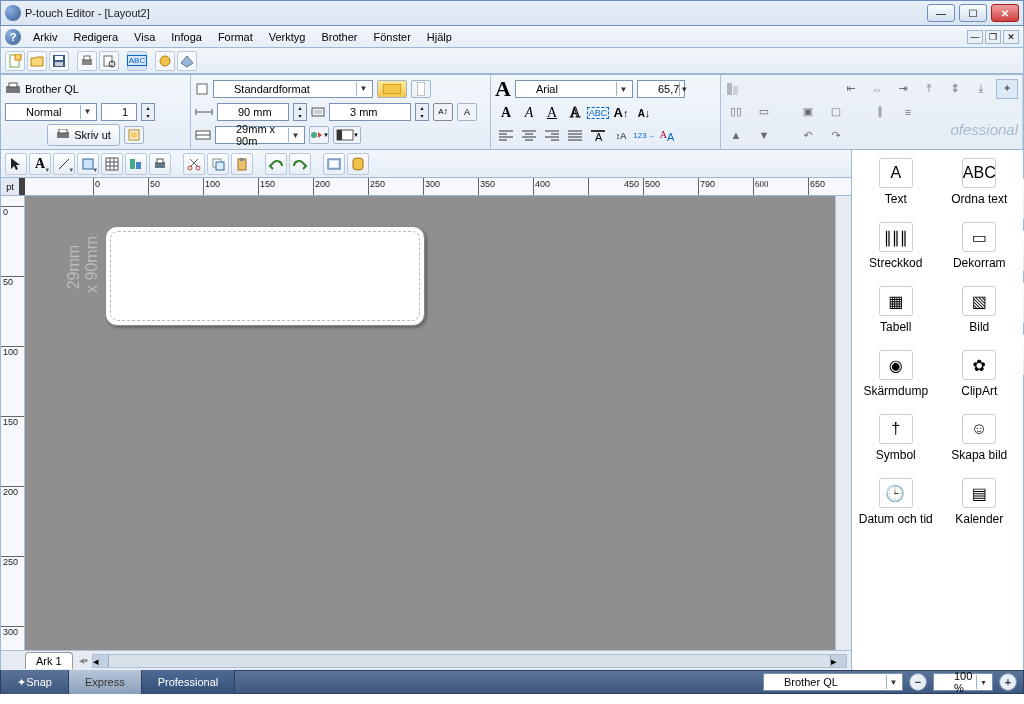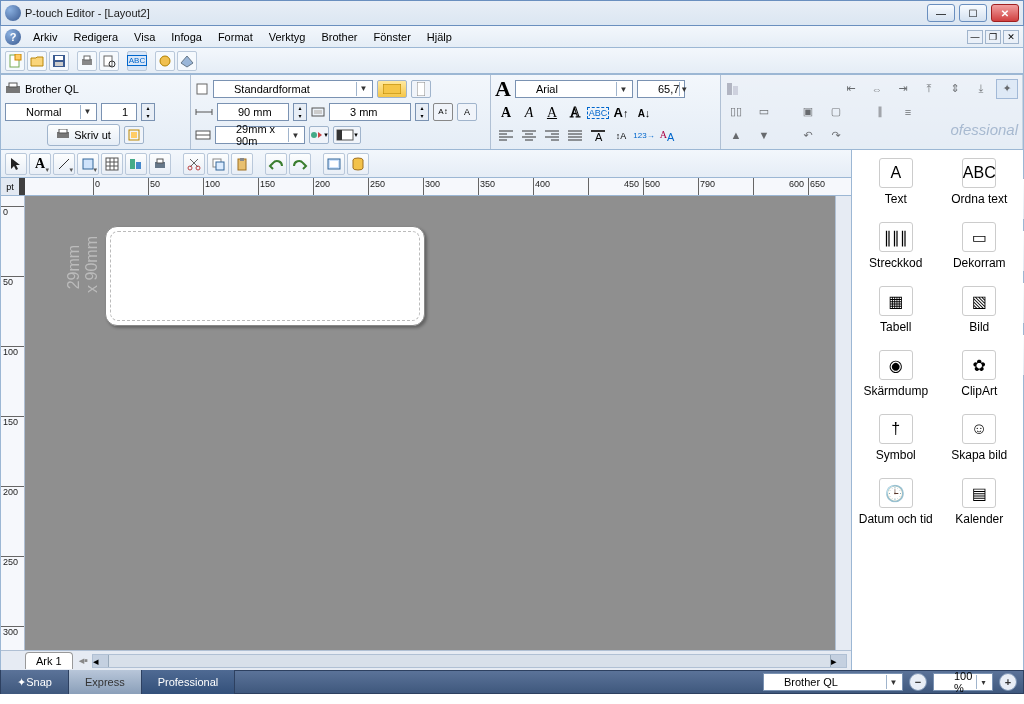--- a/index.html
+++ b/index.html
@@ -511,21 +511,21 @@
           <div class="tick-label" style="left: 455px;">350</div>
           <div class="tick-major" style="left: 508px;"></div>
           <div class="tick-label" style="left: 510px;">400</div>
           <div class="tick-major" style="left: 563px;"></div>
           <div class="tick-label" style="left: 565px; margin-left: 34px;">450</div>
           <div class="tick-major" style="left: 618px;"></div>
           <div class="tick-label" style="left: 620px;">500</div>
           <div class="tick-major" style="left: 673px;"></div>
           <div class="tick-label" style="left: 675px;">790</div>
           <div class="tick-major" style="left: 728px;"></div>
-          <div class="tick-label" style="left: 764px;">600</div>
+          <div class="tick-label" style="left: 730px; font-family: Liberation Serif, serif;">600</div>
           <div class="tick-major" style="left: 783px;"></div>
           <div class="tick-label" style="left: 785px;">650</div>
         </div>
     </div>
     <div class="canvas-body">
       <div class="ruler-v" id="ruler-v">
           <div class="tick-major" style="top: 10px;"></div>
           <div class="tick-label" style="top: 11px;">0</div>
           <div class="tick-major" style="top: 80px;"></div>
           <div class="tick-label" style="top: 81px;">50</div>

